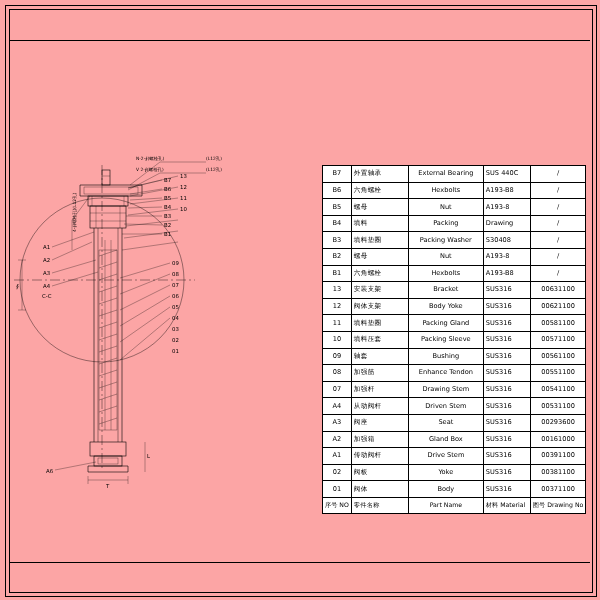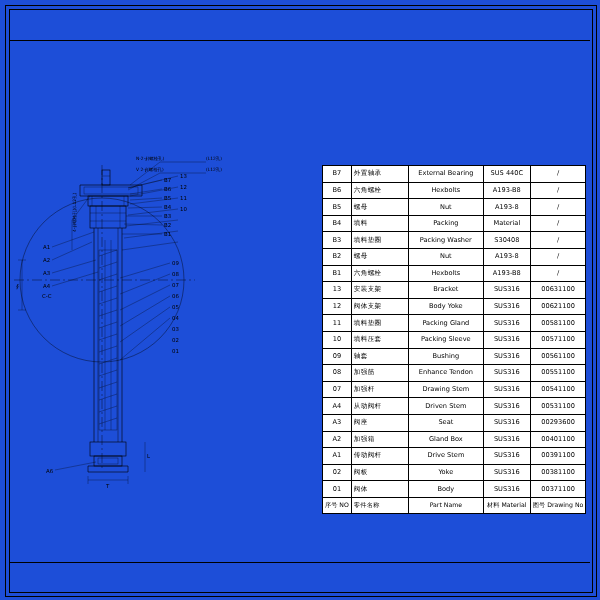--- a/index.html
+++ b/index.html
@@ -1,21 +1,21 @@
 <!DOCTYPE html>
 <html><head>
 <meta charset="utf-8">
 <style>
   html,body{margin:0;padding:0;}
   body{
     width:600px;height:600px;background:#ffffff;
     font-family:"DejaVu Sans","Liberation Sans",sans-serif;
     overflow:hidden;
   }
-  #sheet{position:relative;width:600px;height:600px;background:#1d4ed8;}
+  #sheet{position:relative;width:600px;height:600px;background:#fca5a5;}
 
   
   .frame-outer{
     position:absolute;left:5px;top:5px;width:590px;height:590px;
     border:1px solid #000;
   }
   .frame-inner{
     position:absolute;left:9px;top:9px;width:582px;height:582px;
     border:1px solid #000;
   }
@@ -34,21 +34,21 @@
     border:1px solid #000;
     height:15.6px;
     padding:0 2px;
     white-space:nowrap;
     line-height:1.05;
     vertical-align:middle;
   }
   .c-no{width:22px;text-align:center;}
   .c-cn{width:52px;text-align:left;letter-spacing:0.3px;}
   .c-en{width:70px;text-align:center;}
-  .c-mat{width:42px;text-align:center;}
+  .c-mat{width:42px;}
   .c-dwg{width:44px;text-align:center;}
   .hdr td{font-size:6.2px;}
 
   
   svg.draw{position:absolute;left:10px;top:10px;}
   .ln{stroke:#000;stroke-width:0.6;fill:none;}
   .ln-thin{stroke:#000;stroke-width:0.4;fill:none;}
   .ln-hair{stroke:#000;stroke-width:0.3;fill:none;}
   .ctr{stroke:#000;stroke-width:0.4;fill:none;stroke-dasharray:10 3 2 3;}
   .hatch{fill:none;stroke:#000;stroke-width:0.3;}
@@ -235,21 +235,21 @@
         <td class="c-no">B5</td>
         <td class="c-cn">螺母</td>
         <td class="c-en">Nut</td>
         <td class="c-mat">A193-8</td>
         <td class="c-dwg">/</td>
       </tr>
       <tr>
         <td class="c-no">B4</td>
         <td class="c-cn">填料</td>
         <td class="c-en">Packing</td>
-        <td class="c-mat">Material</td>
+        <td class="c-mat">Drawing</td>
         <td class="c-dwg">/</td>
       </tr>
       <tr>
         <td class="c-no">B3</td>
         <td class="c-cn">填料垫圈</td>
         <td class="c-en">Packing Washer</td>
         <td class="c-mat">S30408</td>
         <td class="c-dwg">/</td>
       </tr>
       <tr>
@@ -327,21 +327,21 @@
         <td class="c-cn">阀座</td>
         <td class="c-en">Seat</td>
         <td class="c-mat">SUS316</td>
         <td class="c-dwg">00293600</td>
       </tr>
       <tr>
         <td class="c-no">A2</td>
         <td class="c-cn">加强箱</td>
         <td class="c-en">Gland Box</td>
         <td class="c-mat">SUS316</td>
-        <td class="c-dwg">00401100</td>
+        <td class="c-dwg">00161000</td>
       </tr>
       <tr>
         <td class="c-no">A1</td>
         <td class="c-cn">传动阀杆</td>
         <td class="c-en">Drive Stem</td>
         <td class="c-mat">SUS316</td>
         <td class="c-dwg">00391100</td>
       </tr>
       <tr>
         <td class="c-no">02</td>

